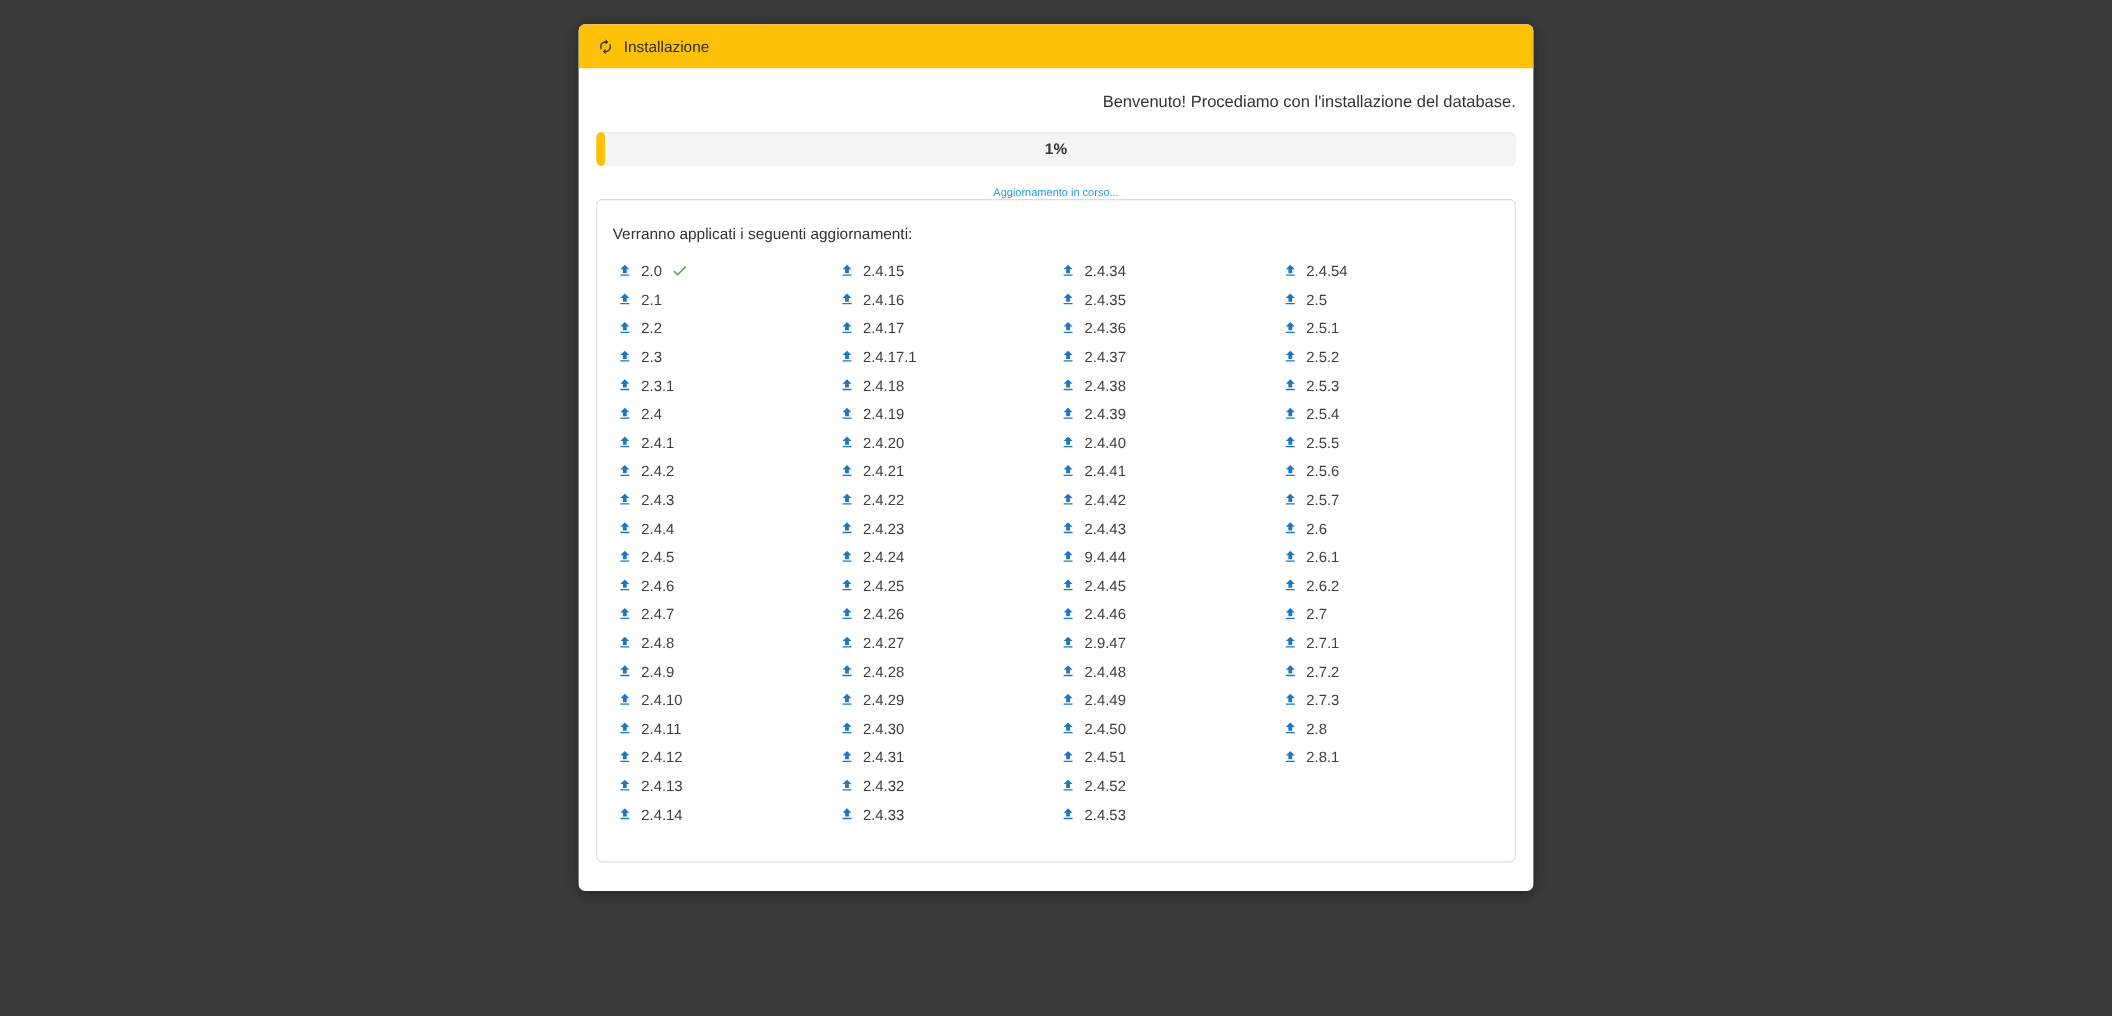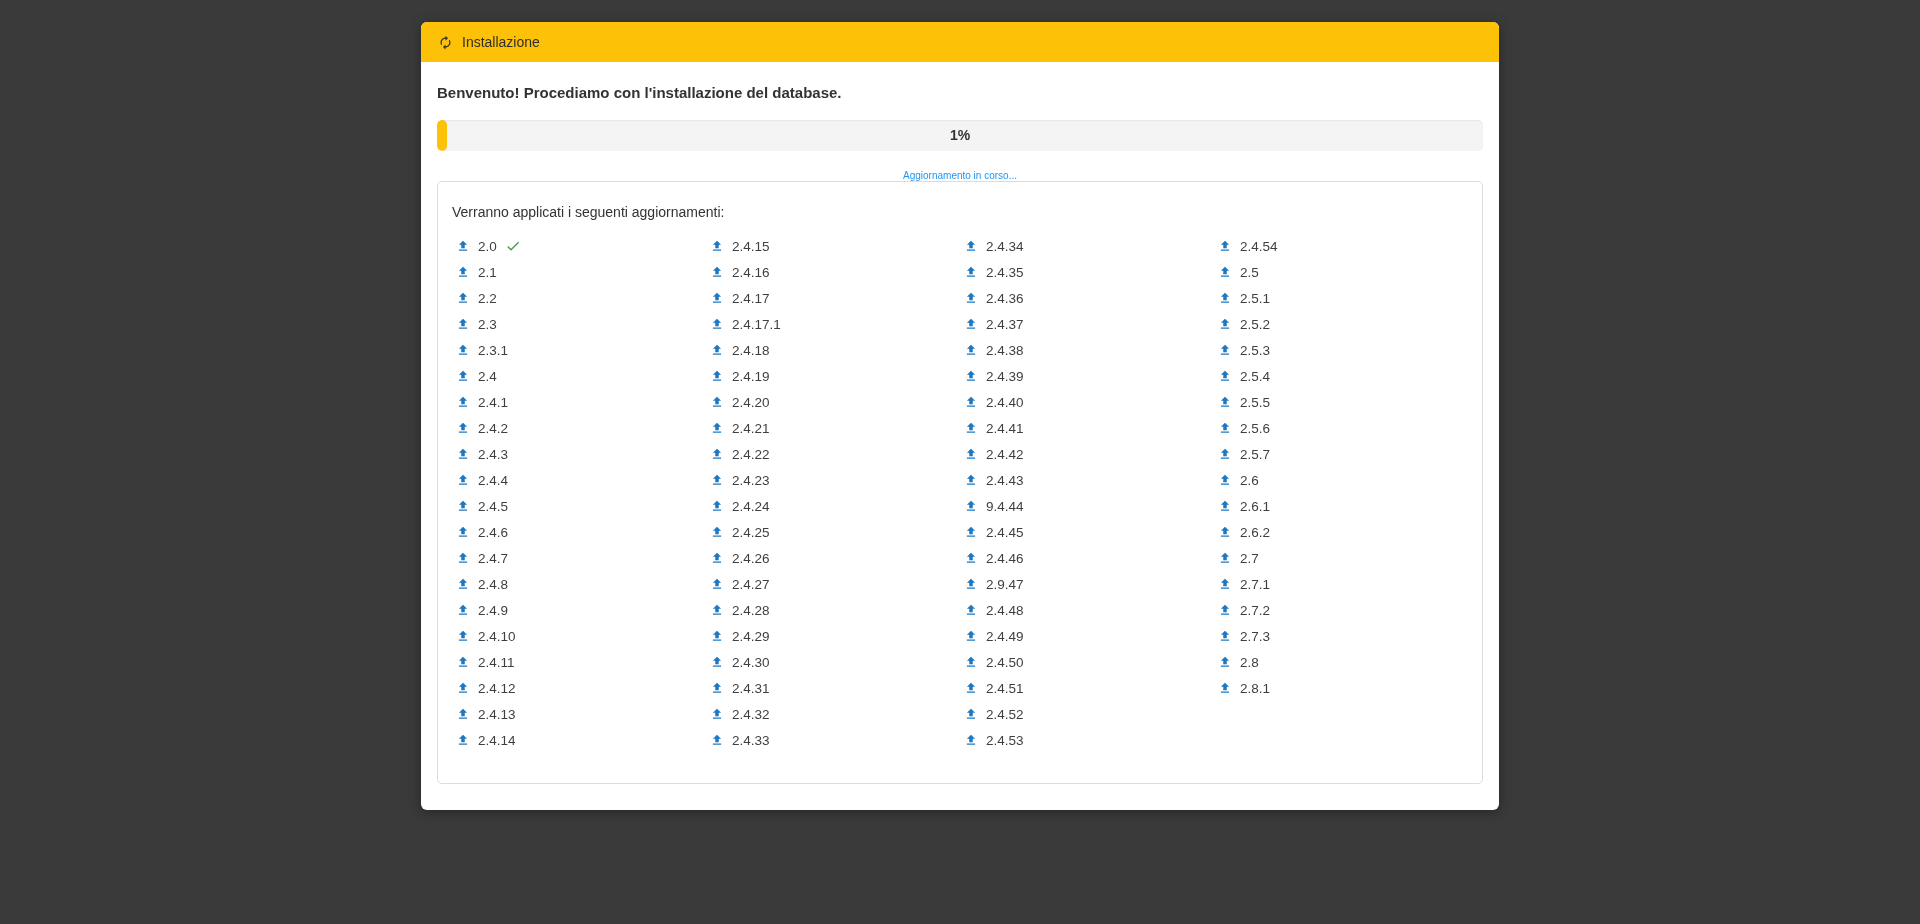--- a/index.html
+++ b/index.html
@@ -3,42 +3,42 @@
 <meta charset="utf-8">
 <style>
   html, body {
     margin: 0;
     padding: 0;
     background: #3a3a3a;
     font-family: "Liberation Sans", sans-serif;
     min-height: 924px;
   }
   .card {
-    width: 1078px;
+    width: 868px;
     margin: 22px auto;
     background: #ffffff;
     border-radius: 6px;
     overflow: hidden;
     box-shadow: 0 2px 12px rgba(0,0,0,.35);
   }
   .card-header {
     background: #fdc107;
     display: flex;
     align-items: center;
     gap: 9px;
     padding: 12px 17px;
     font-size: 14px;
     color: #2f2f2f;
   }
   .card-header svg { display: block; }
   .card-body { padding: 20px 16px 26px; }
   .welcome {
     margin: 2px 0 19px;
-    text-align: left;
-    font-weight: bold;
+    text-align: right;
+    font-weight: normal;
     font-size: 15px;
     color: #333333;
   }
   .progress {
     position: relative;
     height: 31px;
     background: #f4f4f4;
     border-radius: 5px;
     overflow: hidden;
     box-shadow: inset 0 1px 2px rgba(0,0,0,.06);

